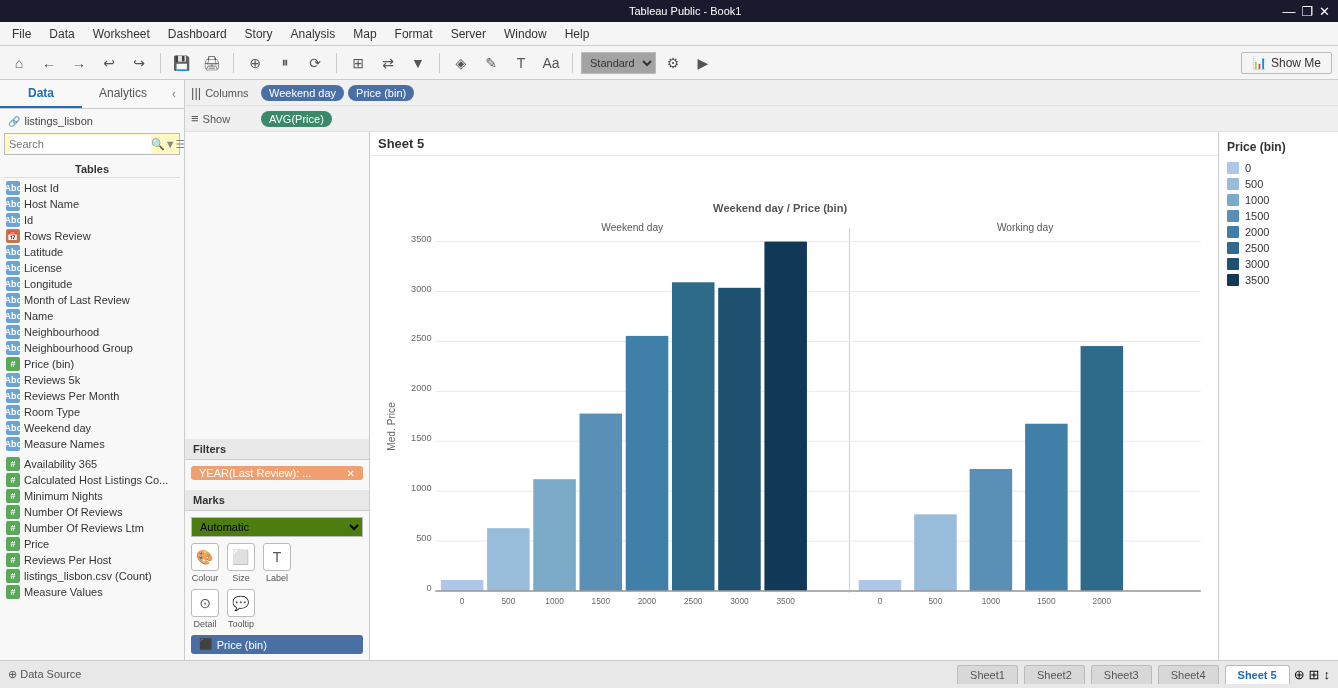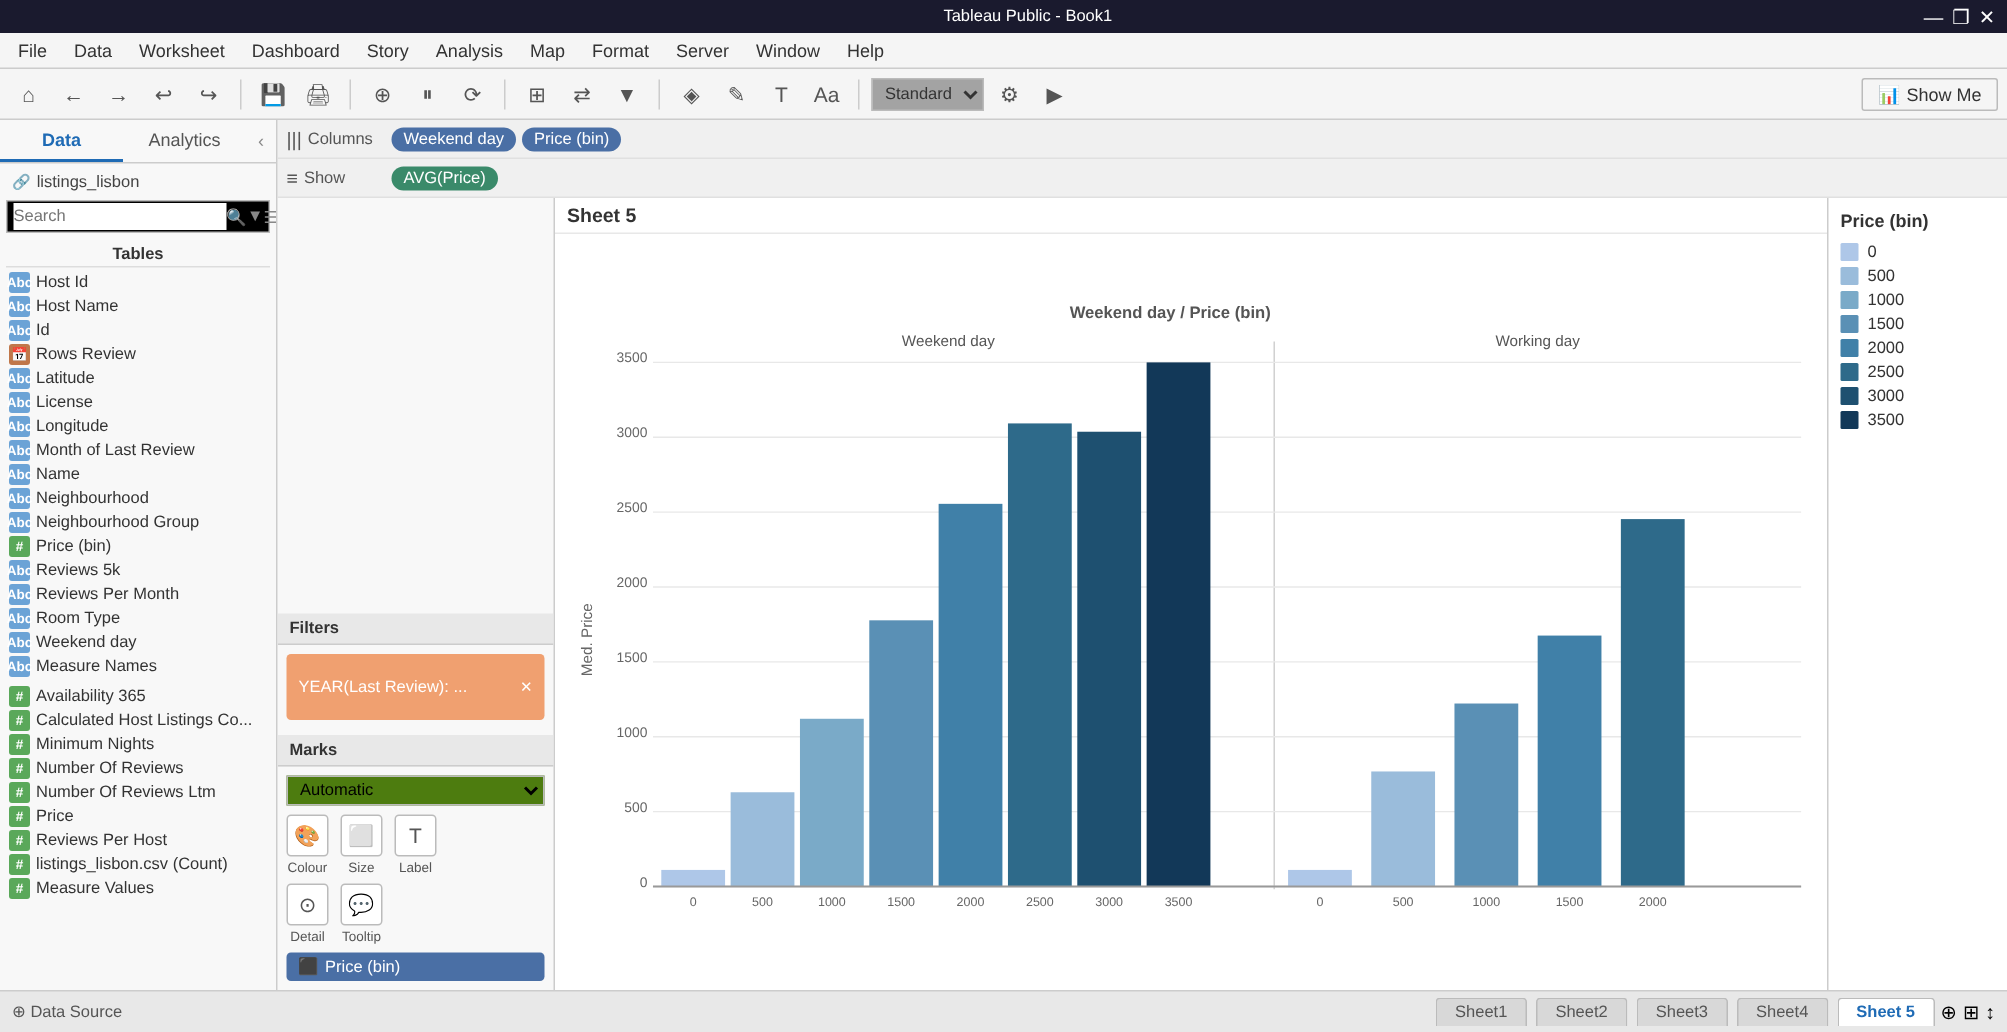--- a/index.html
+++ b/index.html
@@ -118,21 +118,21 @@
     .data-source-row {
       display: flex; align-items: center; gap: 4px;
       padding: 2px 4px;
       font-size: 11px; color: #444;
     }
     .data-source-icon { color: #888; font-size: 10px; }
 
     .search-row {
       display: flex; align-items: center;
       border: 1px solid #bbb;
-      background: #000000;
+      background: #fef9c3;
       margin: 4px 0;
       padding: 1px 4px;
     }
     .search-input {
       border: none; outline: none; font-size: 11px; flex: 1; height: 18px;
     }
     .search-icon { color: #888; font-size: 11px; }
 
     .sidebar-section-title {
       font-weight: bold; font-size: 11px; color: #333;
@@ -192,21 +192,21 @@
       padding: 4px 8px;
       font-size: 11px;
       font-weight: bold;
       color: #333;
     }
     .panel-content { padding: 6px; }
 
     .filter-chip {
       background: #f0a070;
       color: white;
-      padding: 16px 8px;
+      padding: 1px 8px;
       border-radius: 3px;
       font-size: 11px;
       cursor: pointer;
       margin-bottom: 4px;
       display: flex; align-items: center; justify-content: space-between; gap: 12px;
     }
 
     
     .marks-type-select {
       width: 100%;

